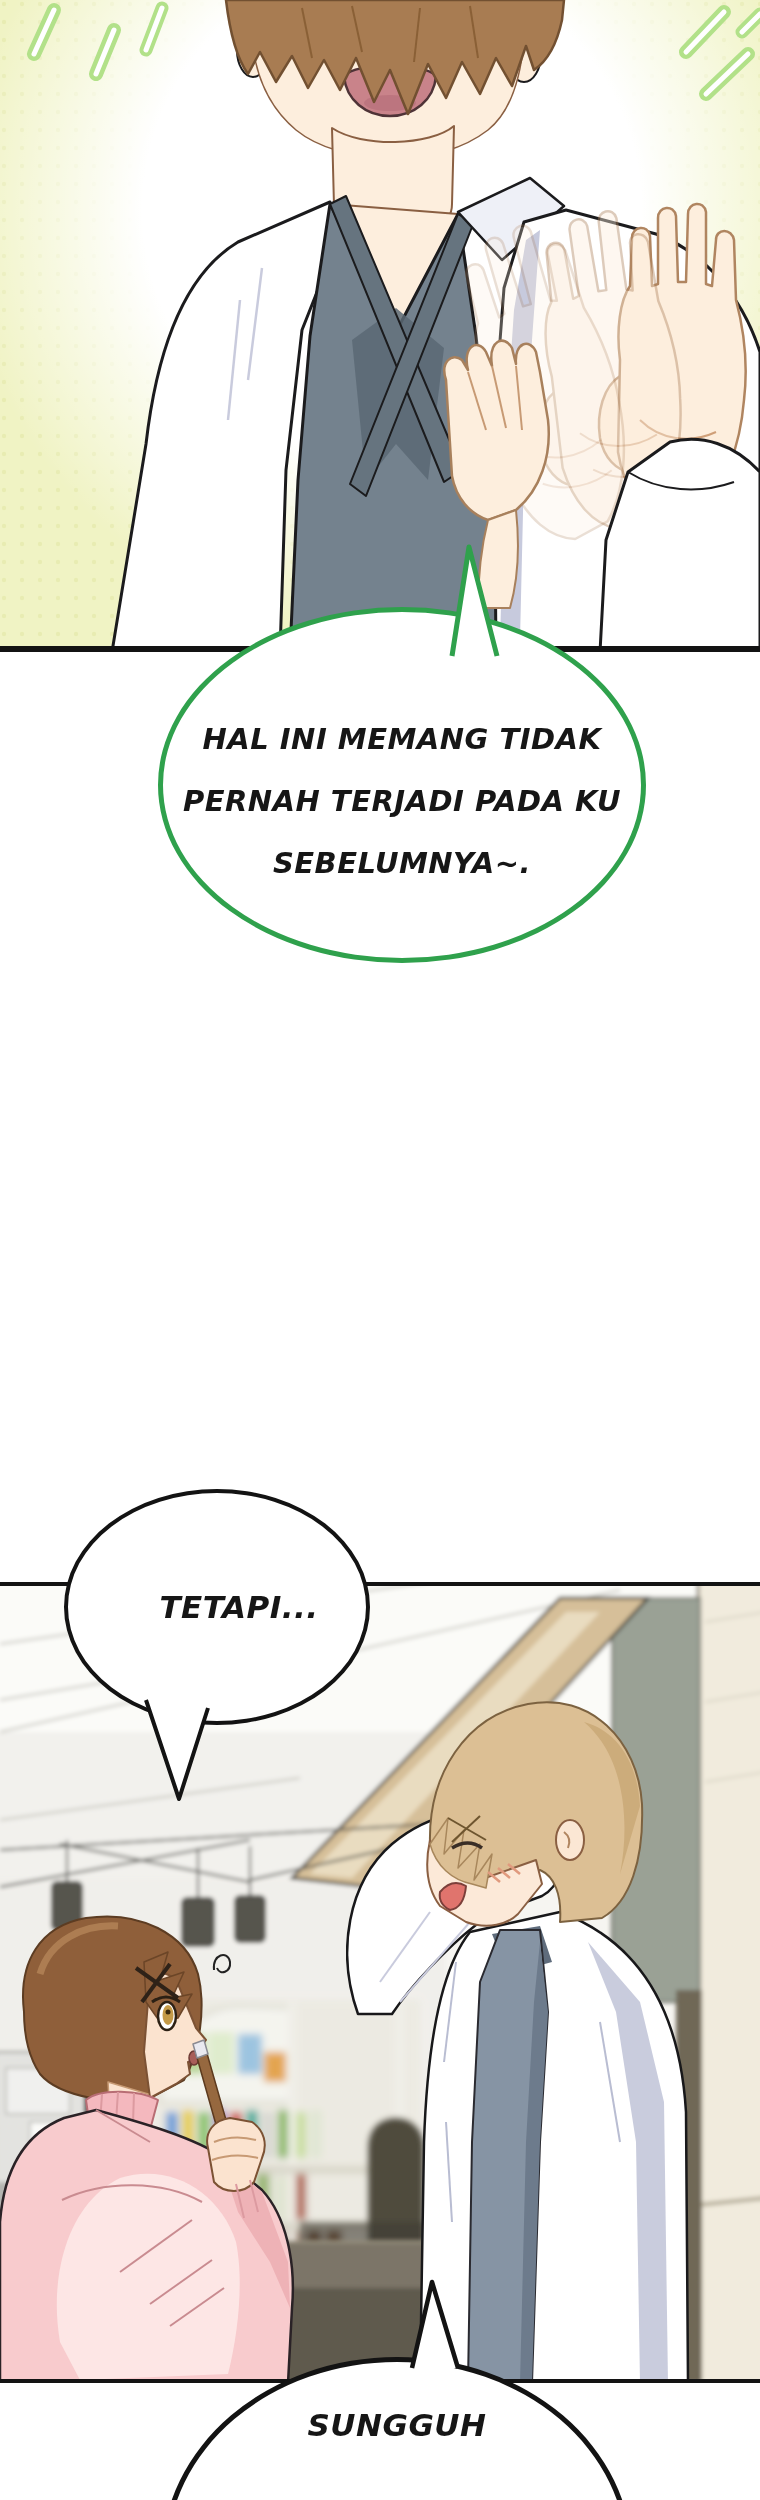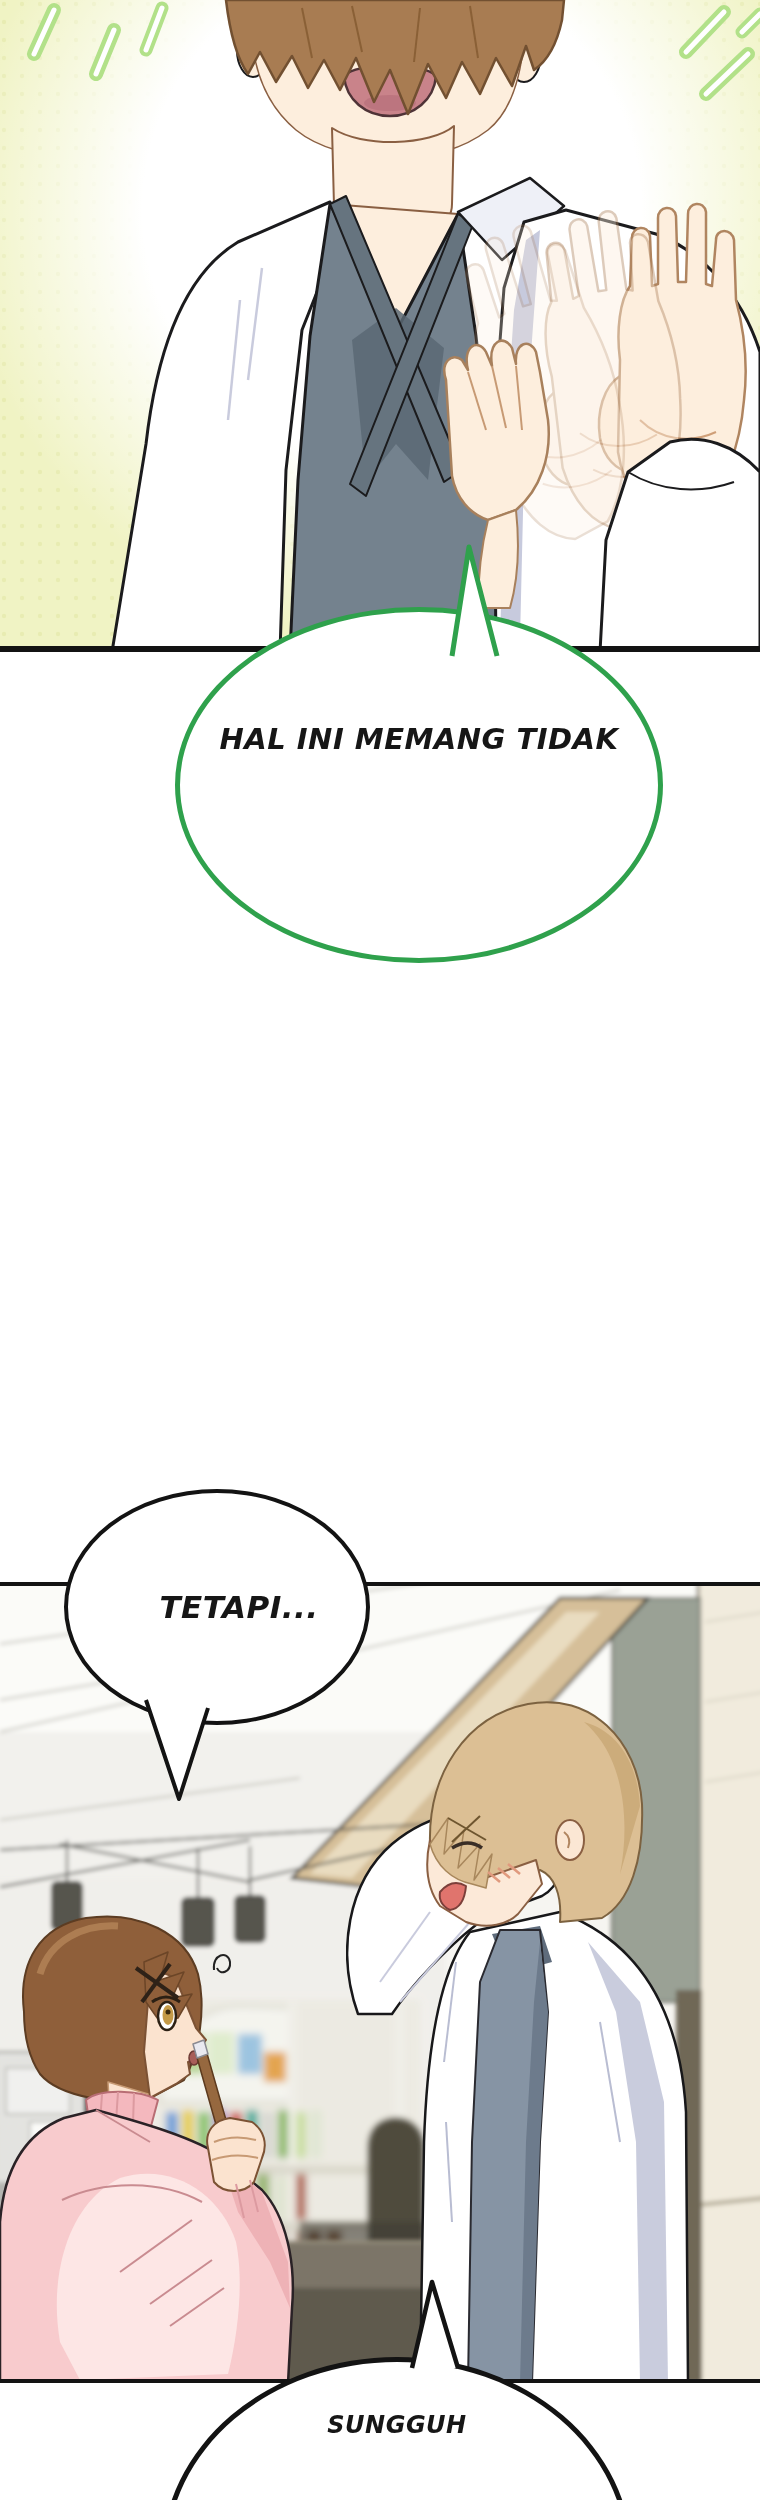--- a/index.html
+++ b/index.html
@@ -5,26 +5,26 @@
   html,body{margin:0;padding:0;background:#ffffff;}
   .page{position:relative;width:760px;height:2500px;margin:0 auto;overflow:hidden;background:#ffffff;
         font-family:"DejaVu Sans",sans-serif;}
   .panel-svg{position:absolute;left:0;display:block;}
   #panel1{top:0;}
   #panel2{top:1582px;}
   .bubble{position:absolute;background:#ffffff;border-radius:50%;display:flex;flex-direction:column;
           align-items:center;box-sizing:border-box;z-index:3;}
   .bubble .txt{font-weight:700;font-style:italic;color:#161616;text-align:center;letter-spacing:.5px;
                white-space:nowrap;}
-  #bubble-green{left:175px;top:607px;width:488px;height:356px;border:5px solid #2fa14c;padding-top:96px;}
+  #bubble-green{left:158px;top:607px;width:488px;height:356px;border:5px solid #2fa14c;padding-top:96px;}
   #bubble-green .txt{font-size:29px;line-height:62px;}
   #bubble-tetapi{left:64px;top:1489px;width:306px;height:236px;border:4px solid #131313;justify-content:center;}
   #bubble-tetapi .txt{font-size:31px;line-height:36px;margin-left:44px;}
   #bubble-sungguh{left:162px;top:2357px;width:470px;height:400px;border:5px solid #131313;padding-top:38px;}
-  #bubble-sungguh .txt{font-size:24px;line-height:50px;}
+  #bubble-sungguh .txt{font-size:31px;line-height:50px;}
   #tails{position:absolute;left:0;top:0;z-index:4;pointer-events:none;}
 </style>
 </head>
 <body>
 
 <div class="page">
 
   <svg id="panel1" class="panel-svg" width="760" height="652" viewBox="0 0 760 652">
     <defs>
       <pattern id="dots" width="18" height="18" patternUnits="userSpaceOnUse">
@@ -316,20 +316,22 @@
           <line x1="250" y1="598" x2="258" y2="630"></line>
       </g>
     </g>
 
     <rect x="0" y="0" width="760" height="4" fill="#131313"></rect>
     <rect x="0" y="797" width="760" height="4" fill="#131313"></rect>
   </svg>
 
   <div class="bubble" id="bubble-green">
     <div class="txt">HAL INI MEMANG TIDAK</div>
+    <div class="txt">PERNAH TERJADI PADA KU</div>
+    <div class="txt">SEBELUMNYA~.</div>
   </div>
 
   <div class="bubble" id="bubble-tetapi">
     <div class="txt">TETAPI...</div>
   </div>
 
   <div class="bubble" id="bubble-sungguh">
     <div class="txt">SUNGGUH</div>
   </div>
 

